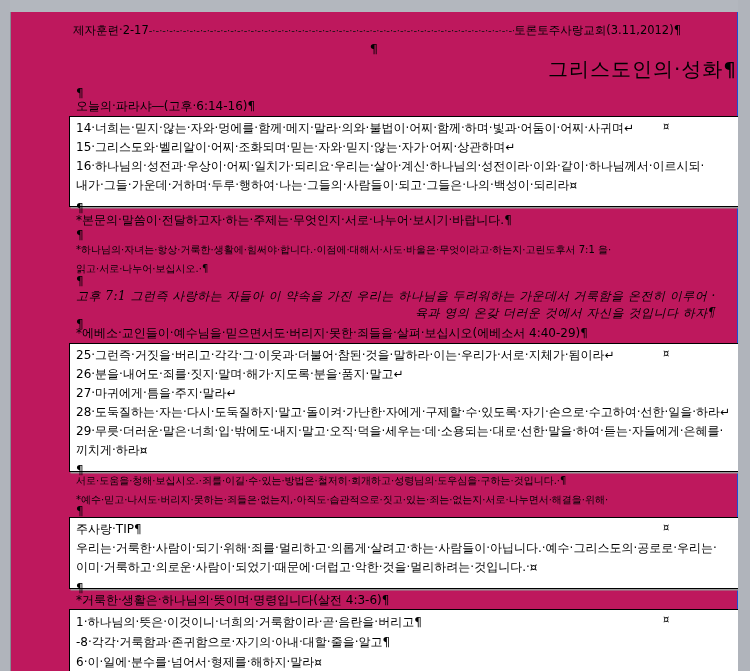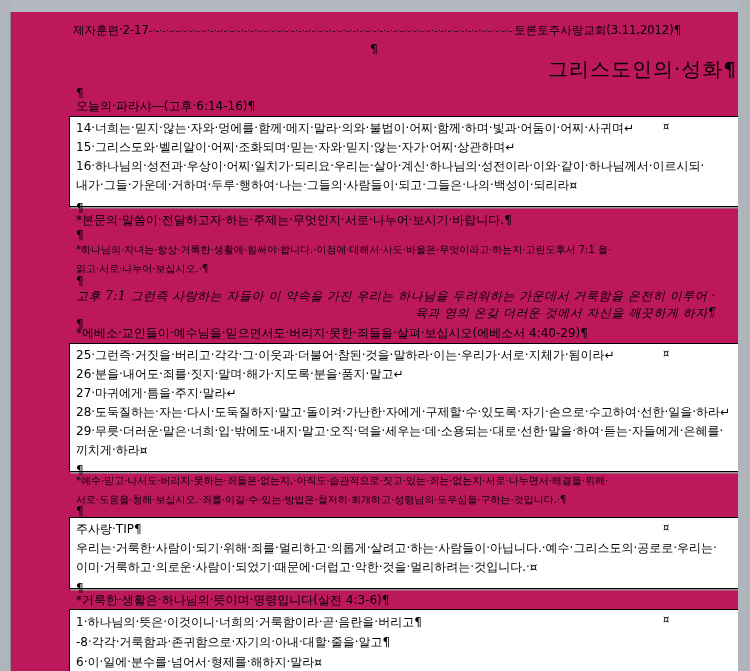--- a/index.html
+++ b/index.html
@@ -79,42 +79,42 @@
 
   <div class="sec" style="left:65px;top:228px">
     <div class="para-line">*하나님의·자녀는·항상·거룩한·생활에·힘써야·합니다.·이점에·대해서·사도·바울은·무엇이라고·하는지·고린도후서 7:1 을·</div>
     <div class="para-line">읽고·서로·나누어·보십시오.·¶</div>
   </div>
 
   <div class="sec mark-line" style="top:263px">¶</div>
 
   <div class="sec quote" style="left:65px;top:276px">
     <div class="para-line">고후 7:1 그런즉 사랑하는 자들아 이 약속을 가진 우리는 하나님을 두려워하는 가운데서 거룩함을 온전히 이루어 ·</div>
-    <div class="para-line">육과 영의 온갖 더러운 것에서 자신을 깨끗하게 하자¶</div>
+    <div class="para-line">육과 영의 온갖 더러운 것에서 자신을 것입니다 하자¶</div>
   </div>
 
   <div class="sec mark-line" style="top:306px">¶</div>
 
   <div class="sec t12" style="left:65px;top:314px">*에베소·교인들이·예수님을·믿으면서도·버리지·못한·죄들을·살펴·보십시오(에베소서 4:40-29)¶</div>
 
   <div class="sec vbox" style="top:331px">
     <div class="vline">25·그런즉·거짓을·버리고·각각·그·이웃과·더불어·참된·것을·말하라·이는·우리가·서로·지체가·됨이라↵</div>
     <div class="vline">26·분을·내어도·죄를·짓지·말며·해가·지도록·분을·품지·말고↵</div>
     <div class="vline">27·마귀에게·틈을·주지·말라↵</div>
     <div class="vline">28·도둑질하는·자는·다시·도둑질하지·말고·돌이켜·가난한·자에게·구제할·수·있도록·자기·손으로·수고하여·선한·일을·하라↵</div>
     <div class="vline">29·무릇·더러운·말은·너희·입·밖에도·내지·말고·오직·덕을·세우는·데·소용되는·대로·선한·말을·하여·듣는·자들에게·은혜를·</div>
     <div class="vline">끼치게·하라¤</div>
   </div>
   <div class="sec row-end" style="top:336px">¤</div>
 
   <div class="sec mark-line" style="top:452px">¶</div>
 
   <div class="sec" style="left:65px;top:459px">
+    <div class="para-line">서로·도움을·청해·보십시오.·죄를·이길·수·있는·방법은·철저히·회개하고·성령님의·도우심을·구하는·것입니다.·¶</div>
     <div class="para-line">*예수·믿고·나서도·버리지·못하는·죄들은·없는지,·아직도·습관적으로·짓고·있는·죄는·없는지·서로·나누면서·해결을·위해·</div>
-    <div class="para-line">서로·도움을·청해·보십시오.·죄를·이길·수·있는·방법은·철저히·회개하고·성령님의·도우심을·구하는·것입니다.·¶</div>
   </div>
 
   <div class="sec mark-line" style="top:493px">¶</div>
 
   <div class="sec vbox" style="top:505px">
     <div class="vline">주사랑·TIP¶</div>
     <div class="vline">우리는·거룩한·사람이·되기·위해·죄를·멀리하고·의롭게·살려고·하는·사람들이·아닙니다.·예수·그리스도의·공로로·우리는·</div>
     <div class="vline">이미·거룩하고·의로운·사람이·되었기·때문에·더럽고·악한·것을·멀리하려는·것입니다.·¤</div>
   </div>
   <div class="sec row-end" style="top:510px">¤</div>

